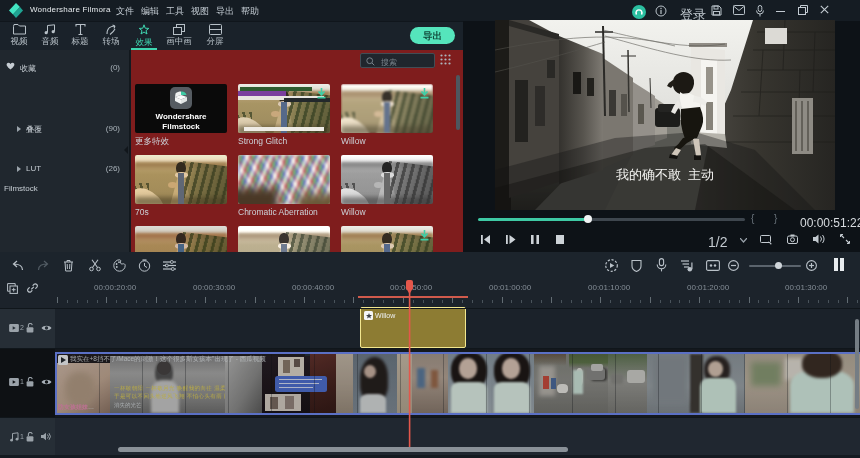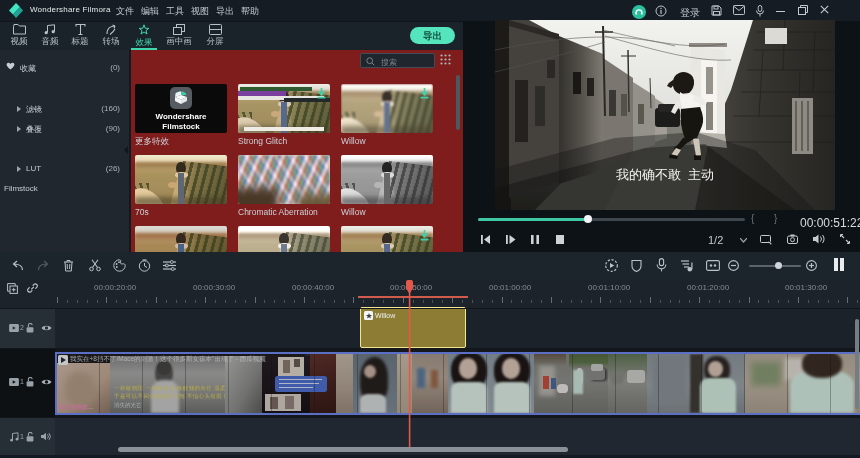--- a/index.html
+++ b/index.html
@@ -87,21 +87,21 @@
         <circle cx="7" cy="7" r="7" fill="#2bbfa0"></circle>
         <path d="M4 8 a3 3.2 0 0 1 6 0" fill="none" stroke="#fff" stroke-width="1.3"></path>
         <rect x="3.4" y="7.2" width="1.6" height="2.6" rx="0.8" fill="#fff"></rect>
         <rect x="9" y="7.2" width="1.6" height="2.6" rx="0.8" fill="#fff"></rect>
       </svg>
  <svg class="ticon" style="left:655px" width="12" height="12" viewBox="0 0 12 12">
         <circle cx="6" cy="6" r="5" fill="none" stroke="#b9c2c9" stroke-width="1"></circle>
         <rect x="5.4" y="5" width="1.2" height="4" fill="#b9c2c9"></rect>
         <rect x="5.4" y="2.8" width="1.2" height="1.4" fill="#b9c2c9"></rect>
       </svg>
- <span class="abs" style="left:680px;top:6px;font-size:10px;color:#c3cbd2">登录</span>
+ <span class="abs" style="left:680px;top:6px;font-size:13px;color:#c3cbd2">登录</span>
  <svg class="ticon" style="left:711px" width="11" height="11" viewBox="0 0 11 11">
         <path d="M1 1 h7 l2 2 v7 h-9 z" fill="none" stroke="#b9c2c9" stroke-width="1"></path>
         <rect x="3" y="1" width="4" height="3" fill="none" stroke="#b9c2c9" stroke-width="1"></rect>
         <rect x="2.5" y="6.5" width="6" height="3.5" fill="none" stroke="#b9c2c9" stroke-width="1"></rect>
       </svg>
  <svg class="ticon" style="left:733px" width="12" height="10" viewBox="0 0 12 10">
         <rect x=".5" y=".5" width="11" height="9" rx="1" fill="none" stroke="#b9c2c9" stroke-width="1"></rect>
         <path d="M.5 1 L6 5.5 L11.5 1" fill="none" stroke="#b9c2c9" stroke-width="1"></path>
       </svg>
  <svg class="ticon" style="left:755px" width="10" height="12" viewBox="0 0 10 12">
@@ -171,25 +171,20 @@
  <div id="exportbtn">导出</div>
 </div>
 
 <div id="sidebar">
  <div class="srow" style="top:10px">
         <svg class="abs" style="left:6px;top:2px" width="9" height="8" viewBox="0 0 9 8">
           <path d="M4.5 7.5 C1 5 .2 3 .8 1.8 C1.4 .6 3.4 .4 4.5 2 C5.6 .4 7.6 .6 8.2 1.8 C8.8 3 8 5 4.5 7.5 Z" fill="#c6cdd3"></path>
         </svg>
         <span class="tx" style="left:20px">收藏</span>
         <span class="cnt" style="right:10px">(0)</span>
-      </div>
- <div class="srow" style="top:51px">
-        <span class="arr right" style="left:17px;top:5px"></span>
-        <span class="tx" style="left:26px">滤镜</span>
-        <span class="cnt" style="right:10px">(160)</span>
       </div>
  <div class="srow" style="top:71px">
         <span class="arr right" style="left:17px;top:5px"></span>
         <span class="tx" style="left:26px">叠覆</span>
         <span class="cnt" style="right:10px">(90)</span>
       </div>
  <div class="srow" style="top:111px">
         <span class="arr right" style="left:17px;top:5px"></span>
         <span class="tx" style="left:26px">LUT</span>
         <span class="cnt" style="right:10px">(26)</span>
@@ -475,21 +470,21 @@
         <rect x="0" y="0" width="1.8" height="9" fill="#cdd3d8"></rect>
         <path d="M3.5 0 L9.5 4.5 L3.5 9 Z" fill="#cdd3d8"></path>
       </svg>
  <svg class="abs" style="left:68px;top:214px" width="8" height="9" viewBox="0 0 8 9">
         <rect x="0" y="0" width="2.6" height="9" fill="#cdd3d8"></rect>
         <rect x="5.4" y="0" width="2.6" height="9" fill="#cdd3d8"></rect>
       </svg>
  <svg class="abs" style="left:93px;top:214px" width="8" height="9" viewBox="0 0 8 9">
         <rect width="8" height="9" fill="#cdd3d8"></rect>
       </svg>
- <span class="abs" style="left:245px;top:213px;color:#c3cad0;font-size:11px">1/2</span>
+ <span class="abs" style="left:245px;top:213px;color:#c3cad0;font-size:14px">1/2</span>
  <svg class="abs" style="left:277px;top:217px" width="7" height="5" viewBox="0 0 7 5">
         <path d="M0 0 L3.5 4 L7 0" fill="none" stroke="#9aa3ab" stroke-width="1.2"></path>
       </svg>
  <svg class="abs" style="left:297px;top:214px" width="13" height="10" viewBox="0 0 13 10">
         <rect x=".5" y=".5" width="10" height="7" rx="1" fill="none" stroke="#c3cad0" stroke-width="1"></rect>
         <path d="M8 6 l4 3 -1.5 .5 z" fill="#c3cad0"></path>
       </svg>
  <svg class="abs" style="left:324px;top:213px" width="11" height="10" viewBox="0 0 11 10">
         <rect x=".5" y="2" width="10" height="7.5" rx="1.5" fill="none" stroke="#c3cad0" stroke-width="1"></rect>
         <circle cx="5.5" cy="5.7" r="2" fill="none" stroke="#c3cad0" stroke-width="1"></circle>

